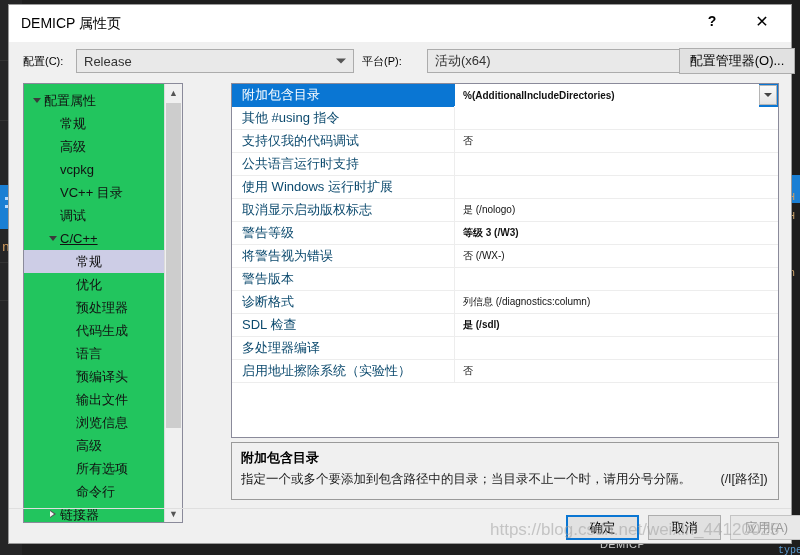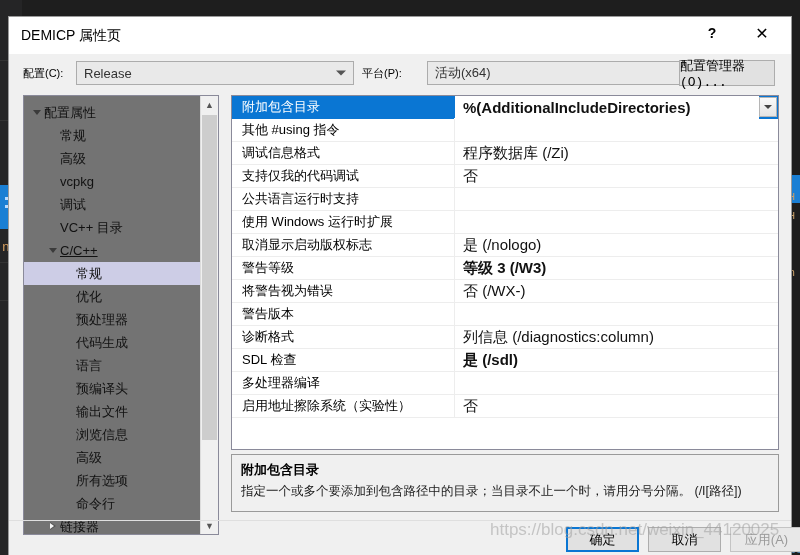--- a/index.html
+++ b/index.html
@@ -48,21 +48,21 @@
     color: #c9c9c9; font-size: 11px; letter-spacing: .4px;
   }
   #vs-bg .bottom-label2 {
     position: absolute; left: 778px; top: 545px;
     color: #5a9ad0; font-size: 10px;
     font-family: "Liberation Mono", monospace;
   }
 
   
   #dialog {
-    position: absolute; left: 8px; top: 16px; width: 784px; height: 540px;
+    position: absolute; left: 8px; top: 4px; width: 784px; height: 540px;
     background: #f0f0f0;
     border: 1px solid #9a9a9a;
     box-sizing: border-box;
   }
 
   .titlebar {
     height: 37px; background: #ffffff;
     position: relative;
   }
   .title-text {
@@ -96,33 +96,32 @@
     transform: translateY(-50%);
     width: 0; height: 0;
     border-left: 5px solid transparent;
     border-right: 5px solid transparent;
     border-top: 5px solid #555;
   }
   #combo-config { left: 67px; width: 278px; }
   #combo-platform { left: 418px; width: 280px; }
   .btn-cfgmgr {
     position: absolute; left: 670px; top: 6px;
-    width: 96px; height: 26px;
+    width: 116px; height: 26px;
     background: #e1e1e1; border: 1px solid #adadad;
     font-size: 13px; color: #000;
     display: flex; align-items: center; justify-content: center;
     box-sizing: border-box;
-    font-family: Liberation Mono, monospace;
   }
 
   
   .tree-panel {
     position: absolute; left: 14px; top: 78px;
-    width: 196px; height: 440px;
-    background: #737373;
+    width: 160px; height: 440px;
+    background: #22c55e;
     border: 1px solid #8a8a9a;
     box-sizing: border-box;
     overflow: hidden;
   }
   .tree-inner { position: absolute; left: 0; top: 0; right: 17px; top: 0; bottom: 0;
     padding-top: 5px; }
   .tnode {
     height: 23px; display: flex; align-items: center;
     font-size: 13px; color: #111; white-space: nowrap;
     padding-right: 4px;
@@ -180,31 +179,31 @@
     overflow: hidden;
   }
   .grow {
     position: relative; height: 23px;
     border-bottom: 1px solid #ededed;
     display: flex; align-items: center;
     box-sizing: border-box;
   }
   .gname {
     width: 222px; flex: none; padding-left: 10px;
-    font-size: 13px; color: #000000;
+    font-size: 13px; color: #0c4a6e;
     white-space: nowrap; overflow: hidden;
     box-sizing: border-box;
   }
   .gsplit {
     position: absolute; left: 222px; top: 0; bottom: 0;
     width: 1px; background: #ededed;
   }
   .gval {
     flex: 1; padding-left: 9px;
-    font-size: 15px; color: #111;
+    font-size: 10px; color: #111;
     white-space: nowrap; overflow: hidden;
   }
   .gval.bold { font-weight: bold; }
   .grow.selected { background: #0a76d3; border-bottom-color: #0a76d3; }
   .grow.selected .gname { color: #fff; }
   .grow.selected .gsplit { background: #0a76d3; }
   .grow.selected .gval {
     background: #fff; color: #111; height: 23px;
     line-height: 23px; margin-right: 19px;
   }
@@ -227,21 +226,21 @@
   .desc-panel {
     position: absolute; left: 222px; top: 437px;
     width: 548px; height: 58px;
     background: #f0f0f0;
     border: 1px solid #9a9a9a;
     box-sizing: border-box;
     padding: 6px 9px;
   }
   .desc-title { font-size: 13px; font-weight: bold; color: #000; }
   .desc-body { font-size: 12.5px; color: #1a1a1a; margin-top: 4px; white-space: nowrap; }
-  .desc-flag { }
+  .desc-flag { margin-left: 26px; }
 
   
   .footer-sep {
     position: absolute; left: 0; top: 503px; width: 782px;
     height: 1px; background: #dfdfdf;
   }
   .fbtn {
     position: absolute; top: 510px; height: 25px; width: 73px;
     font-size: 13px; color: #000;
     background: #e1e1e1; border: 1px solid #adadad;
@@ -328,25 +327,25 @@
         <div class="tnode" style="padding-left: 22px;">
           <span class="tw"></span>
           <span>高级</span>
         </div>
         <div class="tnode" style="padding-left: 22px;">
           <span class="tw"></span>
           <span>vcpkg</span>
         </div>
         <div class="tnode" style="padding-left: 22px;">
           <span class="tw"></span>
+          <span>VC++ 目录</span>
+        </div>
+        <div class="tnode" style="padding-left: 22px;">
+          <span class="tw"></span>
           <span>调试</span>
-        </div>
-        <div class="tnode" style="padding-left: 22px;">
-          <span class="tw"></span>
-          <span>VC++ 目录</span>
         </div>
         <div class="tnode" style="padding-left: 22px; text-decoration: underline;">
           <span class="tw">
             <span class="tri-down"></span>
           </span>
           <span>C/C++</span>
         </div>
         <div class="tnode selected" style="padding-left: 38px;">
           <span class="tw"></span>
           <span>常规</span>
@@ -414,25 +413,20 @@
           <div class="gdrop">
             <span class="arrow"></span>
           </div>
         </div>
         <div class="grow">
           <div class="gname">其他 #using 指令</div>
           <div class="gsplit"></div>
           <div class="gval"></div>
         </div>
         <div class="grow">
-          <div class="gname">调试信息格式</div>
-          <div class="gsplit"></div>
-          <div class="gval">程序数据库 (/Zi)</div>
-        </div>
-        <div class="grow">
           <div class="gname">支持仅我的代码调试</div>
           <div class="gsplit"></div>
           <div class="gval">否</div>
         </div>
         <div class="grow">
           <div class="gname">公共语言运行时支持</div>
           <div class="gsplit"></div>
           <div class="gval"></div>
         </div>
         <div class="grow">

